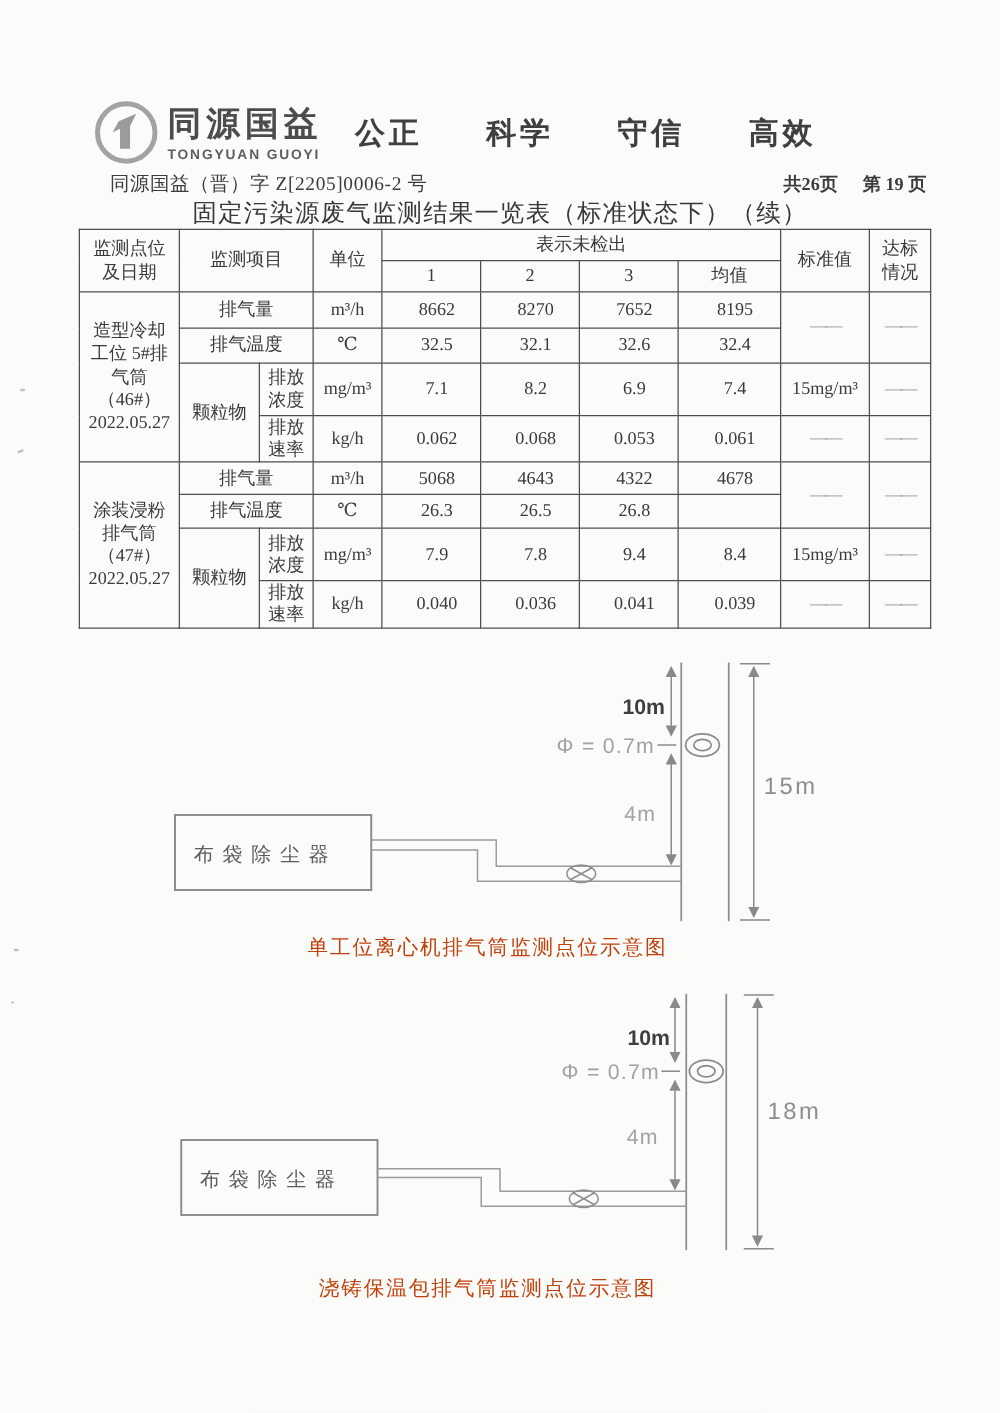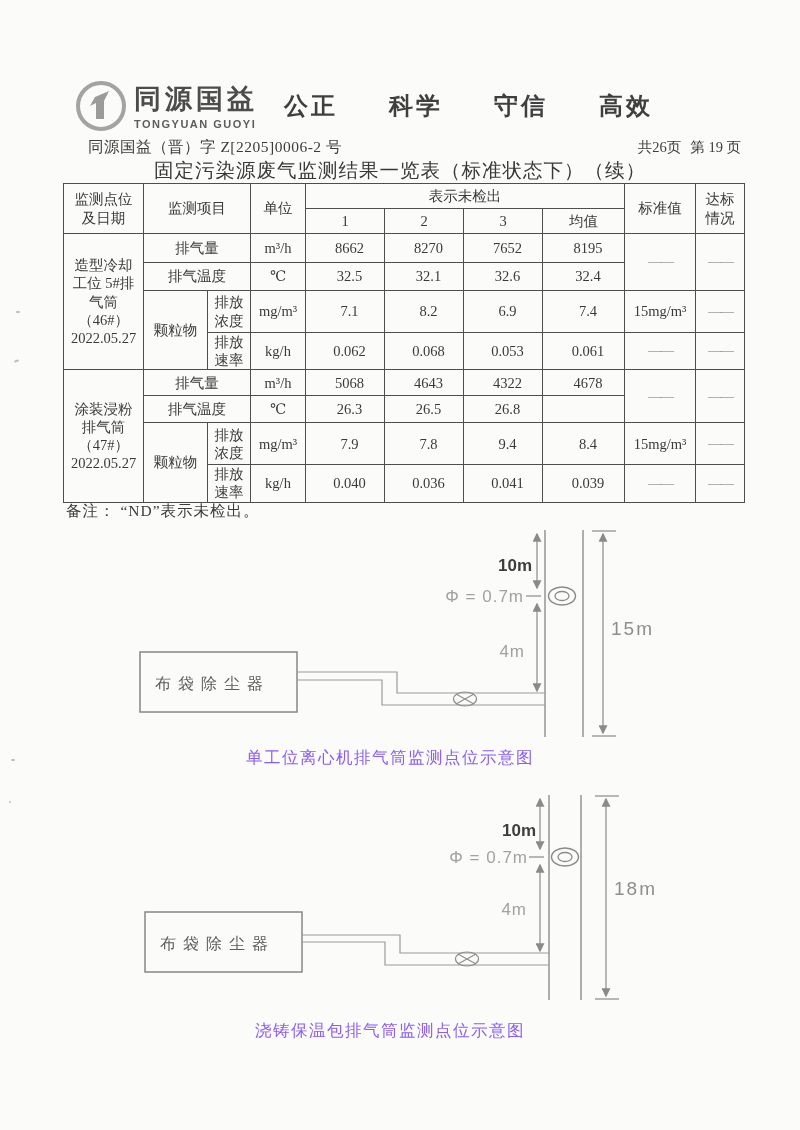--- a/index.html
+++ b/index.html
@@ -14,21 +14,21 @@
   .logo-wrap { position:absolute; left:74px; top:79px; display:flex; align-items:flex-start; }
   .logo-mark { width:54px; height:54px; }
   .brand-block { margin-left:6px; padding-top:2px; }
   .brand-cn { font-size:27px; font-weight:bold; letter-spacing:4px; color:#4c4c4c;
               font-family:"Liberation Sans","DejaVu Sans",sans-serif; }
   .brand-en { font-size:11px; font-weight:bold; letter-spacing:1.5px; color:#5d5d5d; margin-top:1px;
               font-family:"Liberation Sans","DejaVu Sans",sans-serif; }
   .slogans { position:absolute; left:284px; top:90px; display:flex; gap:51px;
              font-size:24px; font-weight:bold; color:#3f3f3f; letter-spacing:3px; }
   .doc-line { position:absolute; left:88px; top:137px; font-size:15.5px; color:#3c3c3c; letter-spacing:0.5px; }
-  .page-info { position:absolute; right:59px; top:138px; font-size:14.5px; color:#3c3c3c; display:flex; gap:9px; }
+  .page-info { position:absolute; right:59px; top:138px; font-size:14.5px; color:#3c3c3c; display:flex; gap:20px;font-weight:bold; }
   .doc-title { position:absolute; left:0; top:157px; width:800px; text-align:center;
                font-size:19.5px; color:#383838; letter-spacing:1px; }
   
   table.mon { position:absolute; left:63px; top:183px; width:681px;
               border-collapse:collapse; table-layout:fixed;
               font-size:14.5px; color:#3a3a3a; }
   table.mon td, table.mon th { border:1px solid #4e4e4e; font-weight:normal;
               text-align:center; vertical-align:middle; line-height:1.25; overflow:hidden; }
   table.mon { border:1.5px solid #444; }
   td.val { text-align:left; padding-left:9px; }
@@ -39,21 +39,21 @@
   tr.rflow2{height:26px} tr.rtemp2{height:27px} tr.rconc2{height:42px} tr.rrate2{height:35px}
   .note-line { position:absolute; left:66px; top:501px; font-size:15.5px; color:#3c3c3c; letter-spacing:1px; }
   
   .diag { position:absolute; left:0; width:800px; }
   .diag svg { display:block; }
   .dim-label-bold { font:bold 17px "Liberation Sans","DejaVu Sans",sans-serif; fill:#3e3e3e; }
   .dim-label { font:17px "Liberation Sans","DejaVu Sans",sans-serif; fill:#a2a2a2; letter-spacing:1px; }
   .dim-label-total { font:19px "Liberation Sans","DejaVu Sans",sans-serif; fill:#8e8e8e; letter-spacing:2px; }
   .device-label { font:16px "Liberation Serif","DejaVu Serif",serif; fill:#5c5c5c; letter-spacing:7px; }
   .caption { position:absolute; left:0; width:780px; text-align:center;
-             font-size:16.5px; color:#8b5cf6; letter-spacing:1.5px; }
+             font-size:16.5px; color:#c2410c; letter-spacing:1.5px; }
   .cap1 { top:747px; } .cap2 { top:1020px; }
   
   .speck { position:absolute; background:#8f8f8f; opacity:.55; border-radius:1px; }
 </style>
 </head>
 <body>
 
 <div class="page">
 
   <div class="logo-wrap">
@@ -200,21 +200,20 @@
       <td class="val">0.040</td>
       <td class="val">0.036</td>
       <td class="val">0.041</td>
       <td class="val">0.039</td>
       <td class="dash">——</td>
       <td class="dash">——</td>
     </tr>
   </tbody>
     </table>
 
-  <div class="note-line">备注： “ND”表示未检出。</div>
 
   <div class="diag" style="top:520px;">
     <svg width="800" height="250" viewBox="0 0 800 250">
       <defs>
         <marker id="arr1" viewBox="0 0 10 10" refX="8.5" refY="5" markerWidth="7.5" markerHeight="7.5" orient="auto-start-reverse">
           <path d="M0,0 L10,5 L0,10 z" fill="#8a8a8a"></path>
         </marker>
       </defs>
 
       <g>

